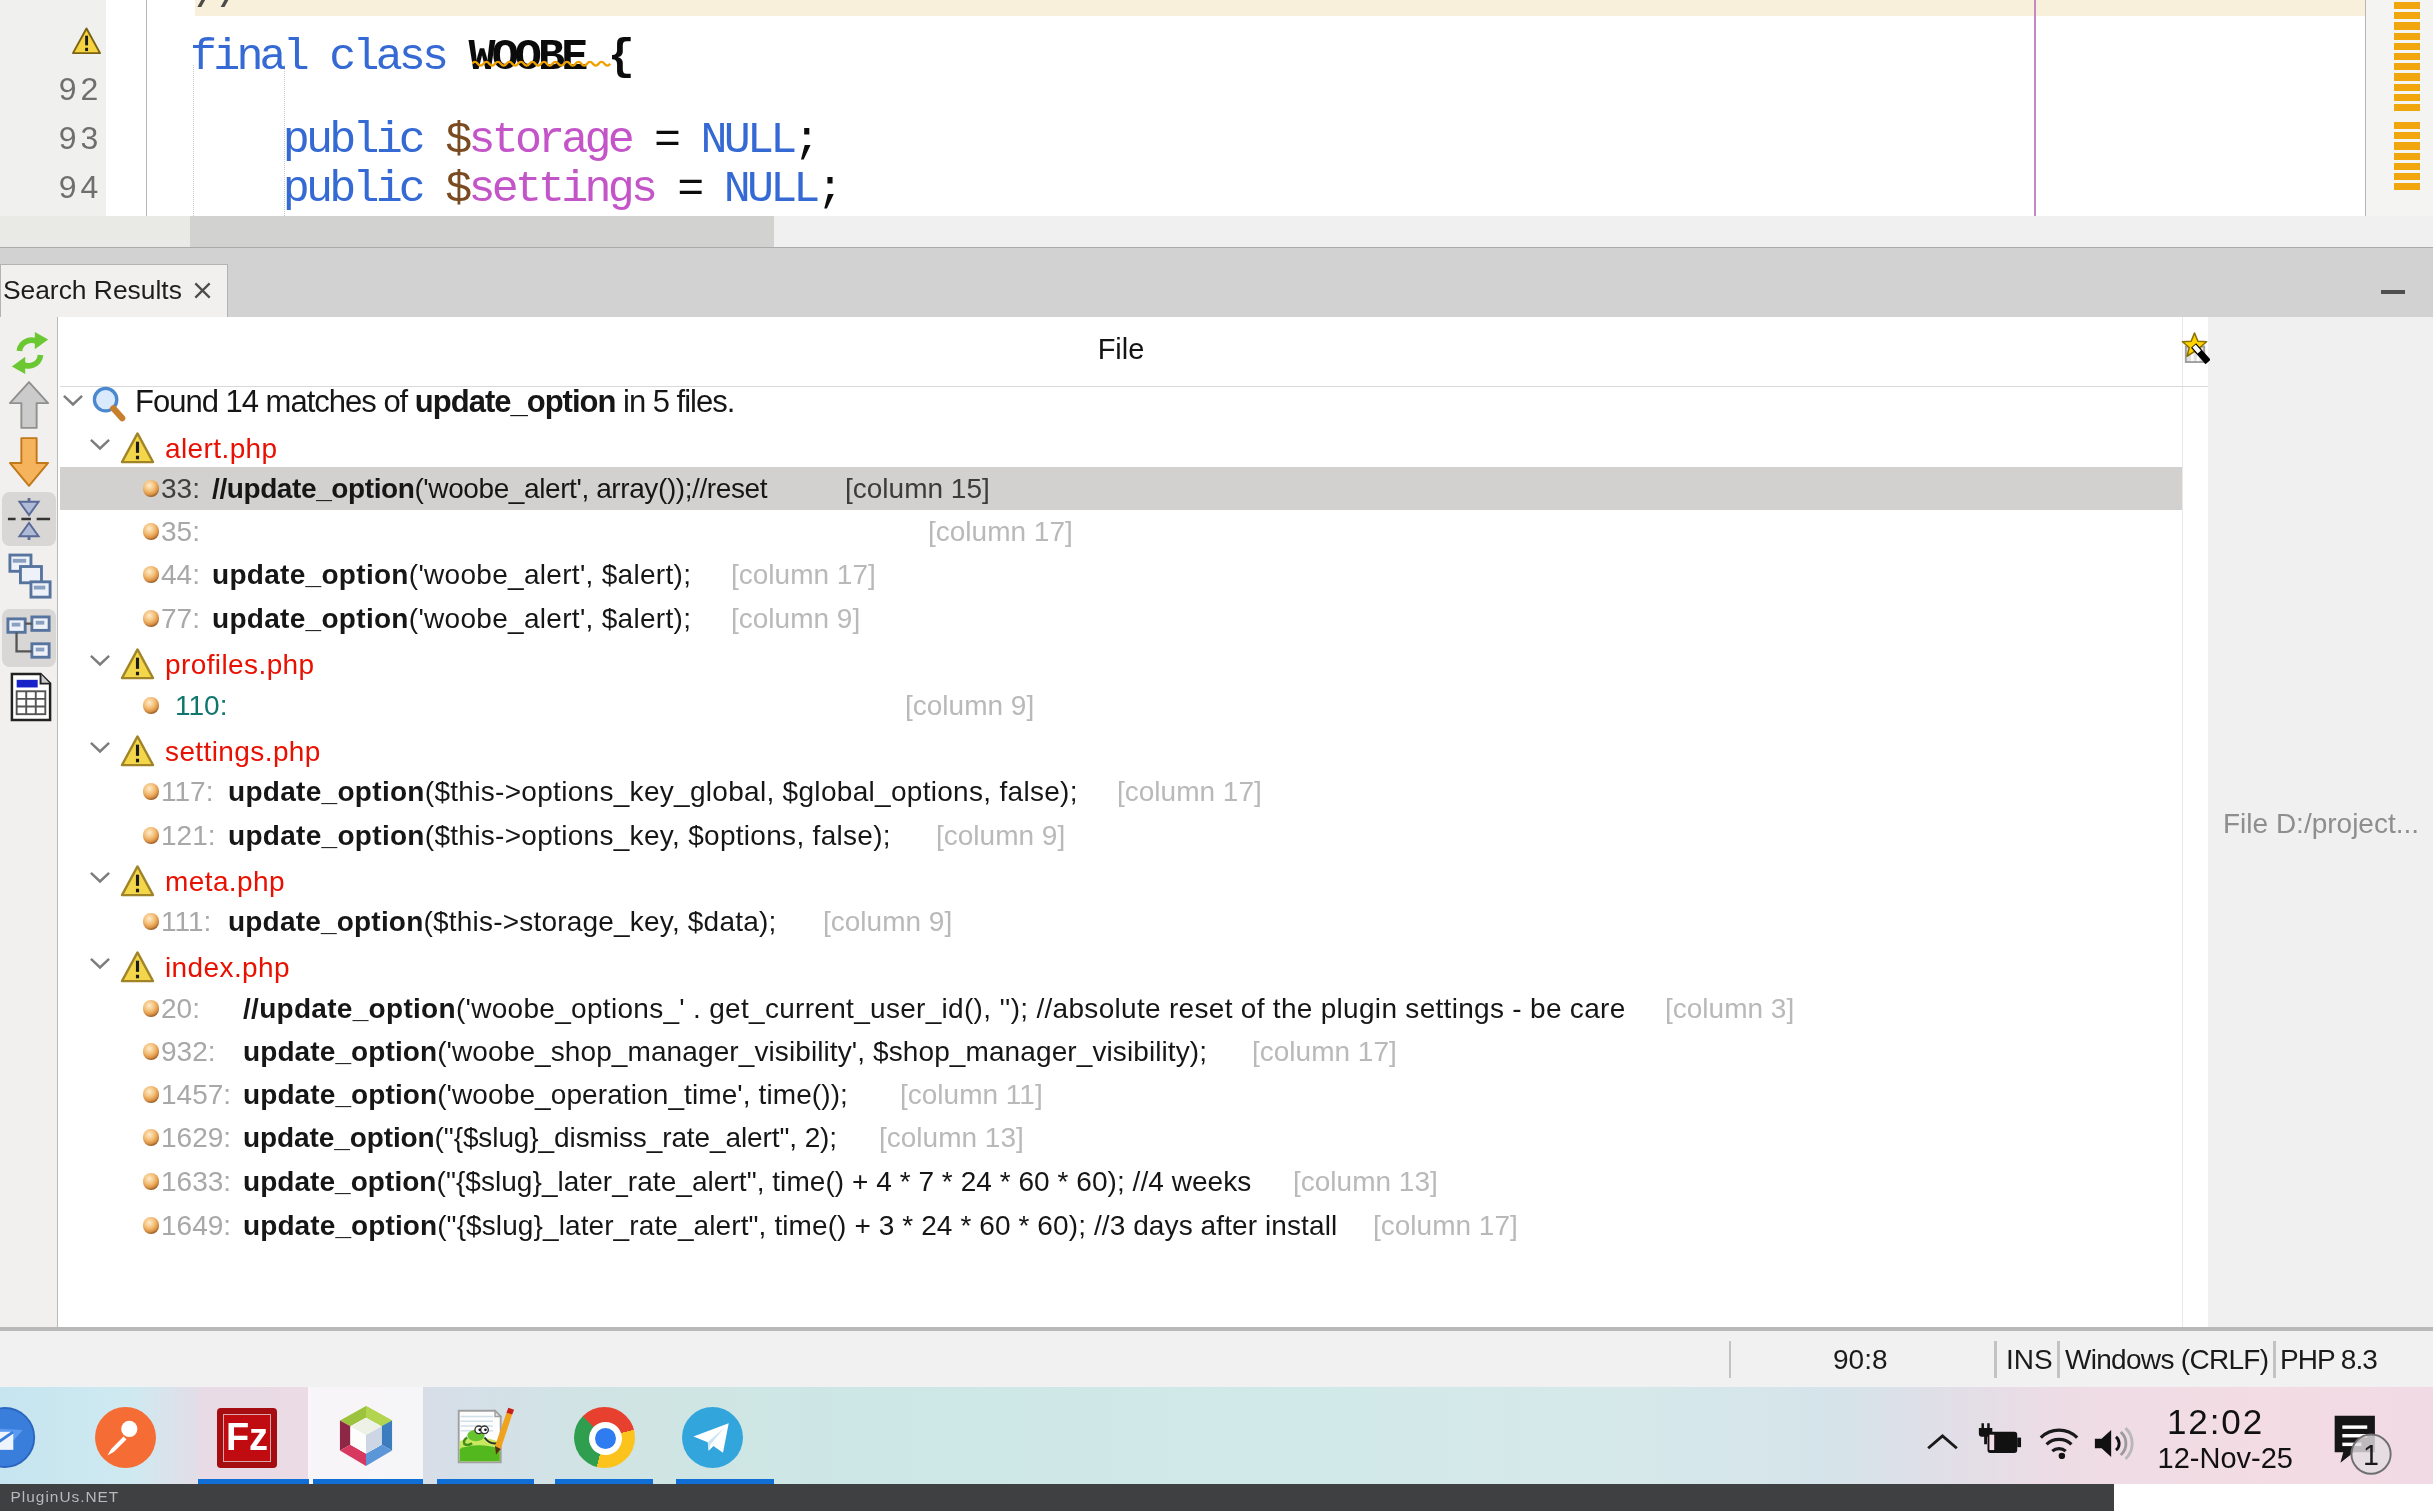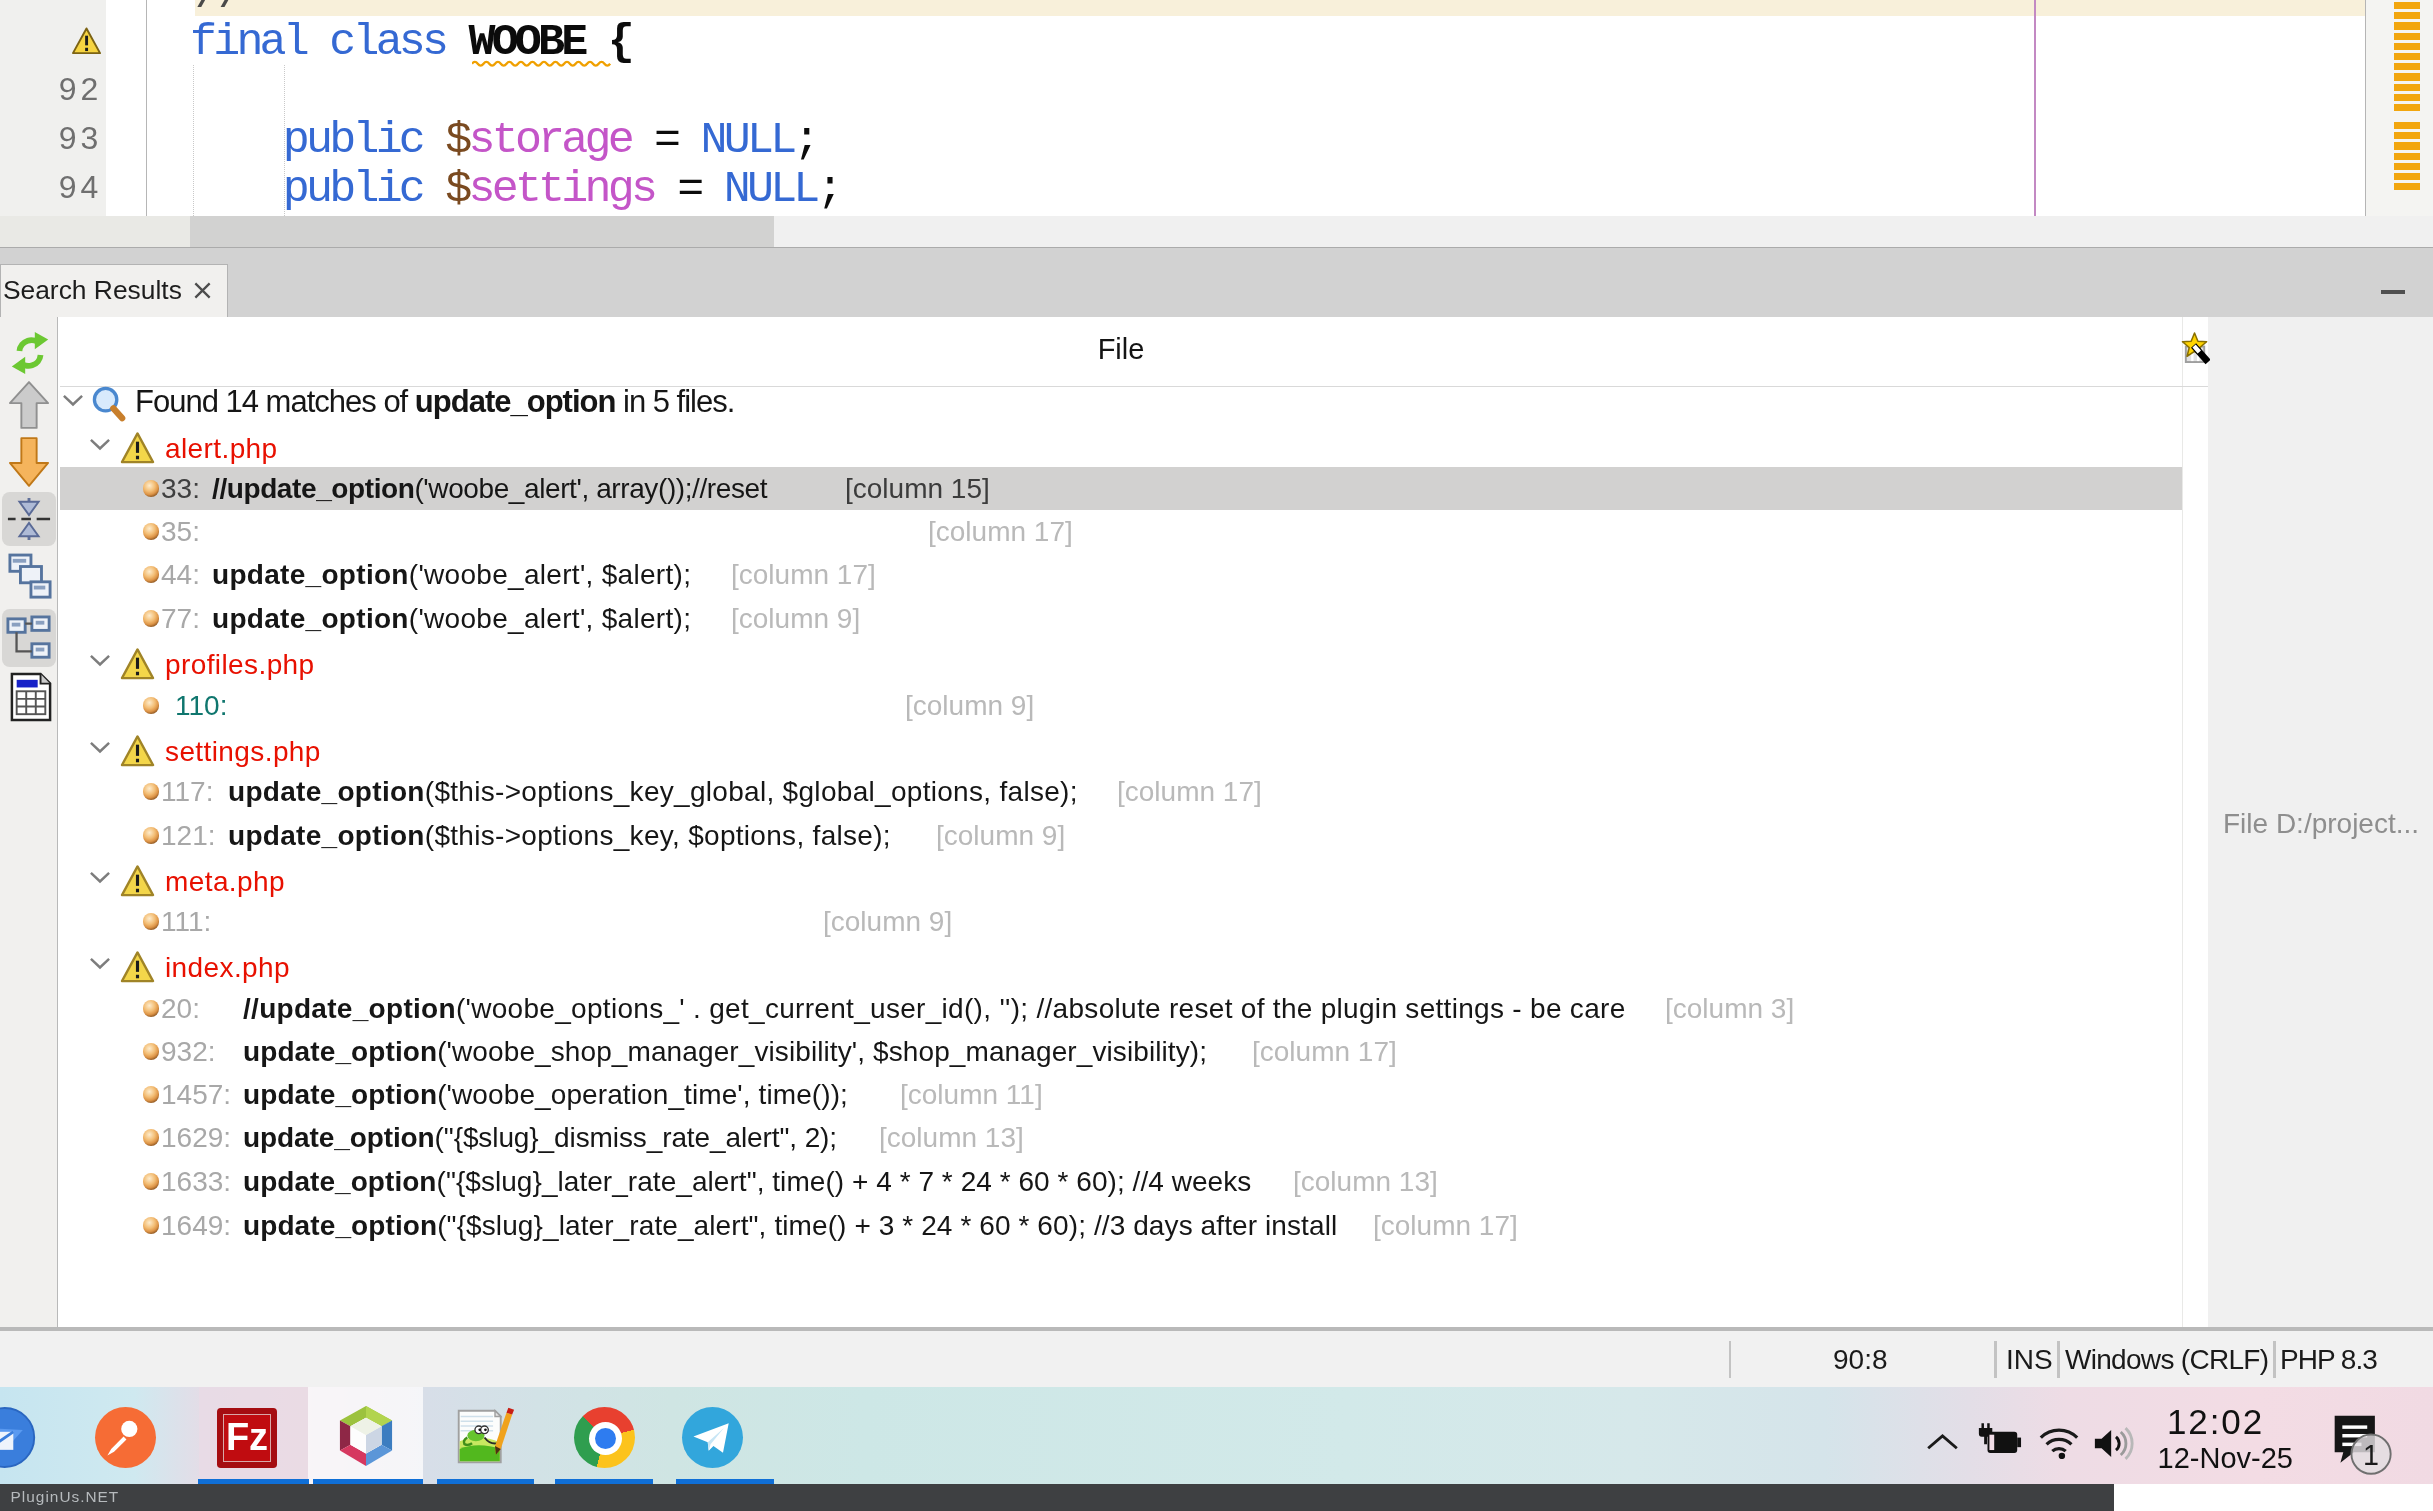--- a/index.html
+++ b/index.html
@@ -29,21 +29,21 @@
   <div class="lnum" style="top:65px">92</div>
   <div class="lnum" style="top:114px">93</div>
   <div class="lnum" style="top:163px">94</div>
   <svg class="a" style="left:71px;top:26px" width="31" height="30" viewBox="0 0 32 31">
     <path d="M16 2.5 L30 28 L2 28 Z" fill="#f6d441" stroke="#7c6313" stroke-width="2" stroke-linejoin="round"></path>
     <rect x="14.6" y="10" width="3" height="10" fill="#1c1c1c"></rect>
       <rect x="14.6" y="22.5" width="3" height="3.4" fill="#1c1c1c"></rect>
   </svg>
   <div class="a" style="left:193px;top:65px;width:0;height:151px;border-left:1.9px dotted #c9c9c9"></div>
   <div class="a" style="left:284px;top:65px;width:0;height:151px;border-left:1.9px dotted #c9c9c9"></div>
-  <div class="cl" style="top:18px"><span class="kw">final class </span><span style="color:#0b0b0b;font-weight:bold">WOOBE</span><span class="pn" style="font-weight:bold"> {</span></div>
+  <div class="cl" style="top:33px"><span class="kw">final class </span><span style="color:#0b0b0b;font-weight:bold">WOOBE</span><span class="pn" style="font-weight:bold"> {</span></div>
   <div class="cl" style="top:116px"><span class="kw">    public </span><span class="dl">$</span><span class="vr">storage</span><span class="pn"> = </span><span class="kw">NULL</span><span class="pn">;</span></div>
   <div class="cl" style="top:165px"><span class="kw">    public </span><span class="dl">$</span><span class="vr">settings</span><span class="pn"> = </span><span class="kw">NULL</span><span class="pn">;</span></div>
   <svg class="a" style="left:472px;top:58px" width="142" height="9.6" viewBox="0 0 148 10">
     <path d="M0 6 Q 3 2 6 6 T 12 6 T 18 6 T 24 6 T 30 6 T 36 6 T 42 6 T 48 6 T 54 6 T 60 6 T 66 6 T 72 6 T 78 6 T 84 6 T 90 6 T 96 6 T 102 6 T 108 6 T 114 6 T 120 6 T 126 6 T 132 6 T 138 6 T 144 6" fill="none" stroke="#f0a000" stroke-width="2.4"></path>
   </svg>
   <div class="a" style="left:2034px;top:0;width:1.9px;height:216px;background:#c389c3"></div>
   <div class="a" style="left:2365px;top:0;width:1px;height:216px;background:#b5b5b5"></div>
   <div class="a" style="left:2366px;top:0;width:67px;height:216px;background:#f4f4f2"></div>
   <div class="a" style="left:2394px;top:1.9px;width:26px;height:112px;background:repeating-linear-gradient(180deg,#f2a60e 0 7.2px,#f4f4f2 7.2px 10.2px)"></div>
   <div class="a" style="left:2394px;top:122px;width:26px;height:69px;background:repeating-linear-gradient(180deg,#f2a60e 0 7.2px,#f4f4f2 7.2px 10.2px)"></div>
@@ -159,21 +159,21 @@
     </svg><span class="fname">settings.php</span></div>
 <div class="r" style="top:770px"><span class="bullet"></span><span class="num" style="left:101px;width:58px;color:#a8a8a8">117:</span><span class="cont" style="left:168px;letter-spacing:0.3px"><b>update_option</b>($this-&gt;options_key_global, $global_options, false);</span><span class="colm" style="left:1057px">[column 17]</span></div>
 <div class="r" style="top:814px"><span class="bullet"></span><span class="num" style="left:101px;width:58px;color:#a8a8a8">121:</span><span class="cont" style="left:168px;letter-spacing:0.3px"><b>update_option</b>($this-&gt;options_key, $options, false);</span><span class="colm" style="left:876px">[column 9]</span></div>
 <div class="r" style="top:857px"><svg class="chev" style="left:29px" width="22" height="13.4" viewBox="0 0 23 14">
       <path d="M2 2 L11.5 11 L21 2" fill="none" stroke="#7d7d7d" stroke-width="2.6"></path>
     </svg><svg class="a" style="left:60px;top:6.7px" width="35" height="34" viewBox="0 0 36 35">
       <path d="M18 2.5 L34 32 L2 32 Z" fill="#f3d64a" stroke="#a08427" stroke-width="2.4" stroke-linejoin="round"></path>
       <rect x="16.4" y="11" width="3.2" height="11.5" fill="#1c1c1c"></rect>
       <rect x="16.4" y="25.5" width="3.2" height="3.6" fill="#1c1c1c"></rect>
     </svg><span class="fname">meta.php</span></div>
-<div class="r" style="top:900px"><span class="bullet"></span><span class="num" style="left:101px;width:58px;color:#a8a8a8">111:</span><span class="colm" style="left:763px">[column 9]</span></div>
+<div class="r" style="top:900px"><span class="bullet"></span><span class="num" style="left:101px;width:58px;color:#a8a8a8">111:</span><span class="cont" style="left:168px;letter-spacing:0.2px"><b>update_option</b>($this-&gt;storage_key, $data);</span><span class="colm" style="left:763px">[column 9]</span></div>
 <div class="r" style="top:943px"><svg class="chev" style="left:29px" width="22" height="13.4" viewBox="0 0 23 14">
       <path d="M2 2 L11.5 11 L21 2" fill="none" stroke="#7d7d7d" stroke-width="2.6"></path>
     </svg><svg class="a" style="left:60px;top:6.7px" width="35" height="34" viewBox="0 0 36 35">
       <path d="M18 2.5 L34 32 L2 32 Z" fill="#f3d64a" stroke="#a08427" stroke-width="2.4" stroke-linejoin="round"></path>
       <rect x="16.4" y="11" width="3.2" height="11.5" fill="#1c1c1c"></rect>
       <rect x="16.4" y="25.5" width="3.2" height="3.6" fill="#1c1c1c"></rect>
     </svg><span class="fname">index.php</span></div>
 <div class="r" style="top:987px"><span class="bullet"></span><span class="num" style="left:101px;width:75px;color:#a8a8a8">20:</span><span class="cont" style="left:183px;letter-spacing:0.3px"><b>//update_option</b>('woobe_options_' . get_current_user_id(), ''); //absolute reset of the plugin settings - be care</span><span class="colm" style="left:1605px">[column 3]</span></div>
 <div class="r" style="top:1030px"><span class="bullet"></span><span class="num" style="left:101px;width:75px;color:#a8a8a8">932:</span><span class="cont" style="left:183px;letter-spacing:0.1px"><b>update_option</b>('woobe_shop_manager_visibility', $shop_manager_visibility);</span><span class="colm" style="left:1192px">[column 17]</span></div>
 <div class="r" style="top:1073px"><span class="bullet"></span><span class="num" style="left:101px;width:75px;color:#a8a8a8">1457:</span><span class="cont" style="left:183px;letter-spacing:0.1px"><b>update_option</b>('woobe_operation_time', time());</span><span class="colm" style="left:840px">[column 11]</span></div>

